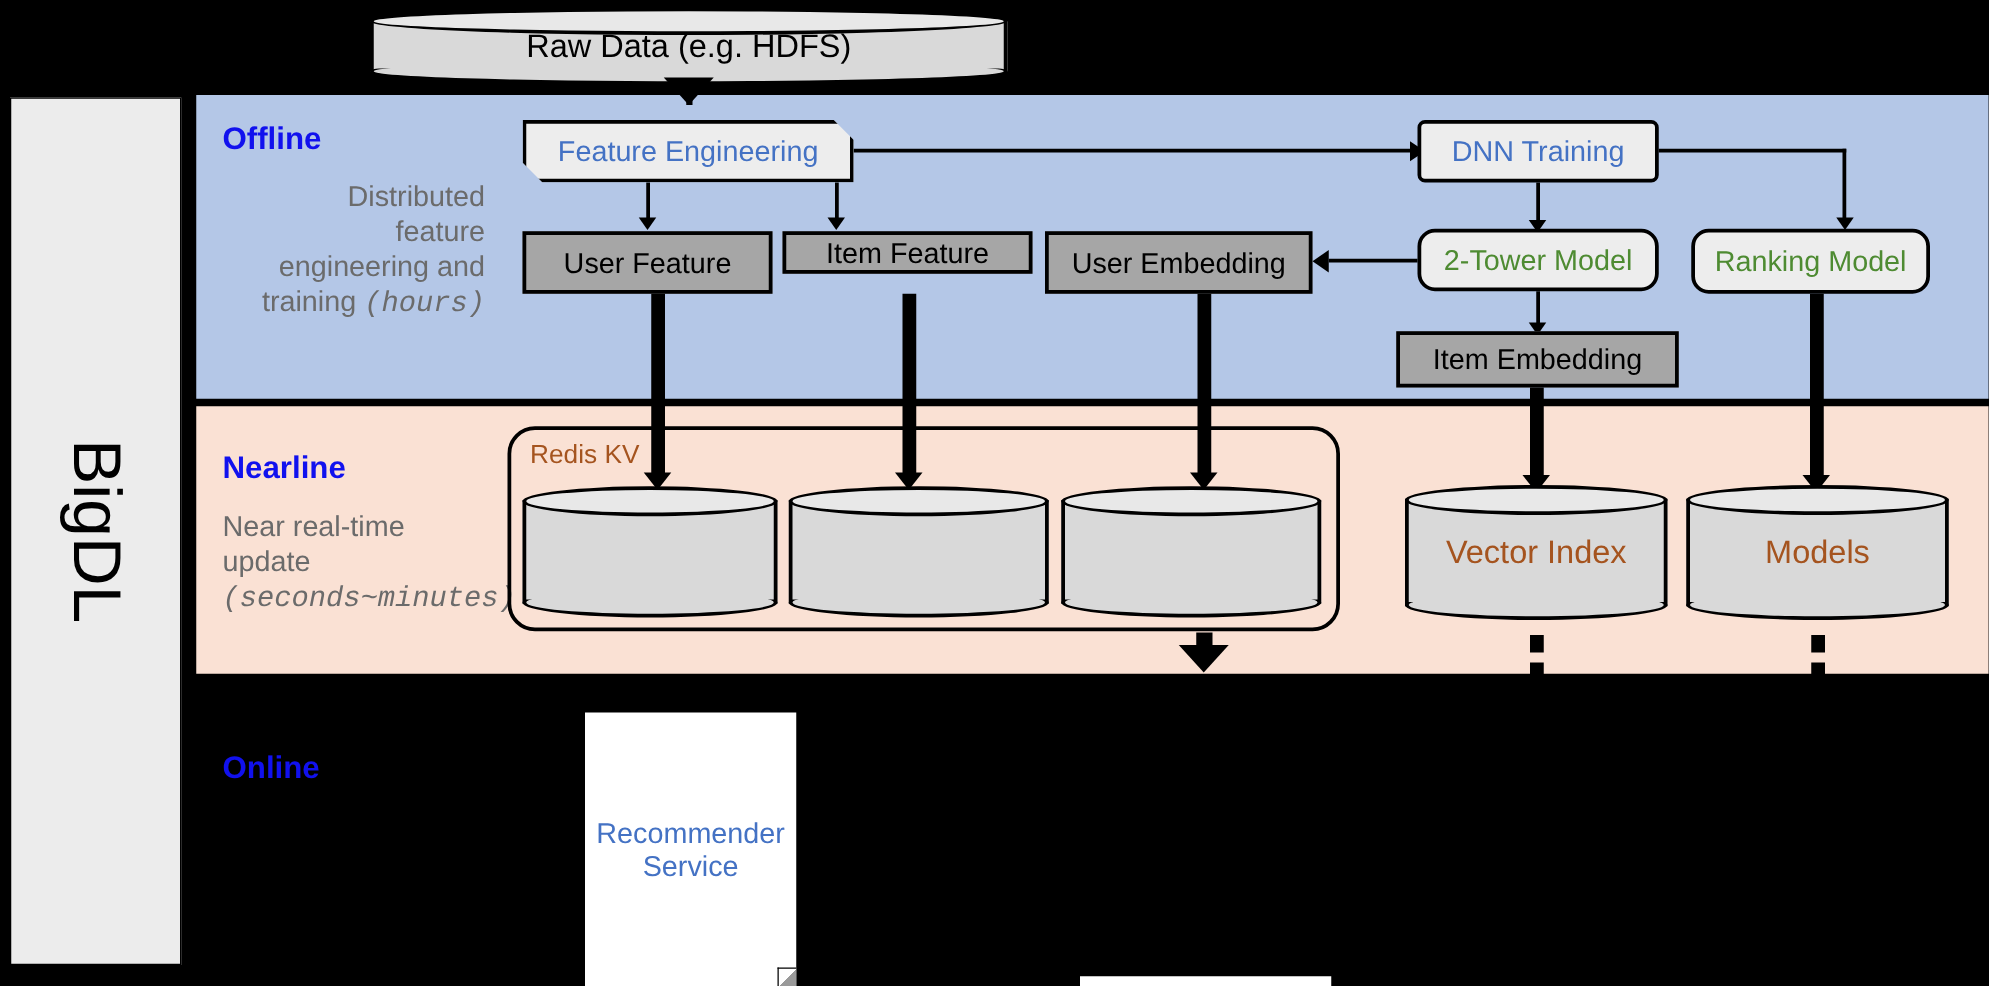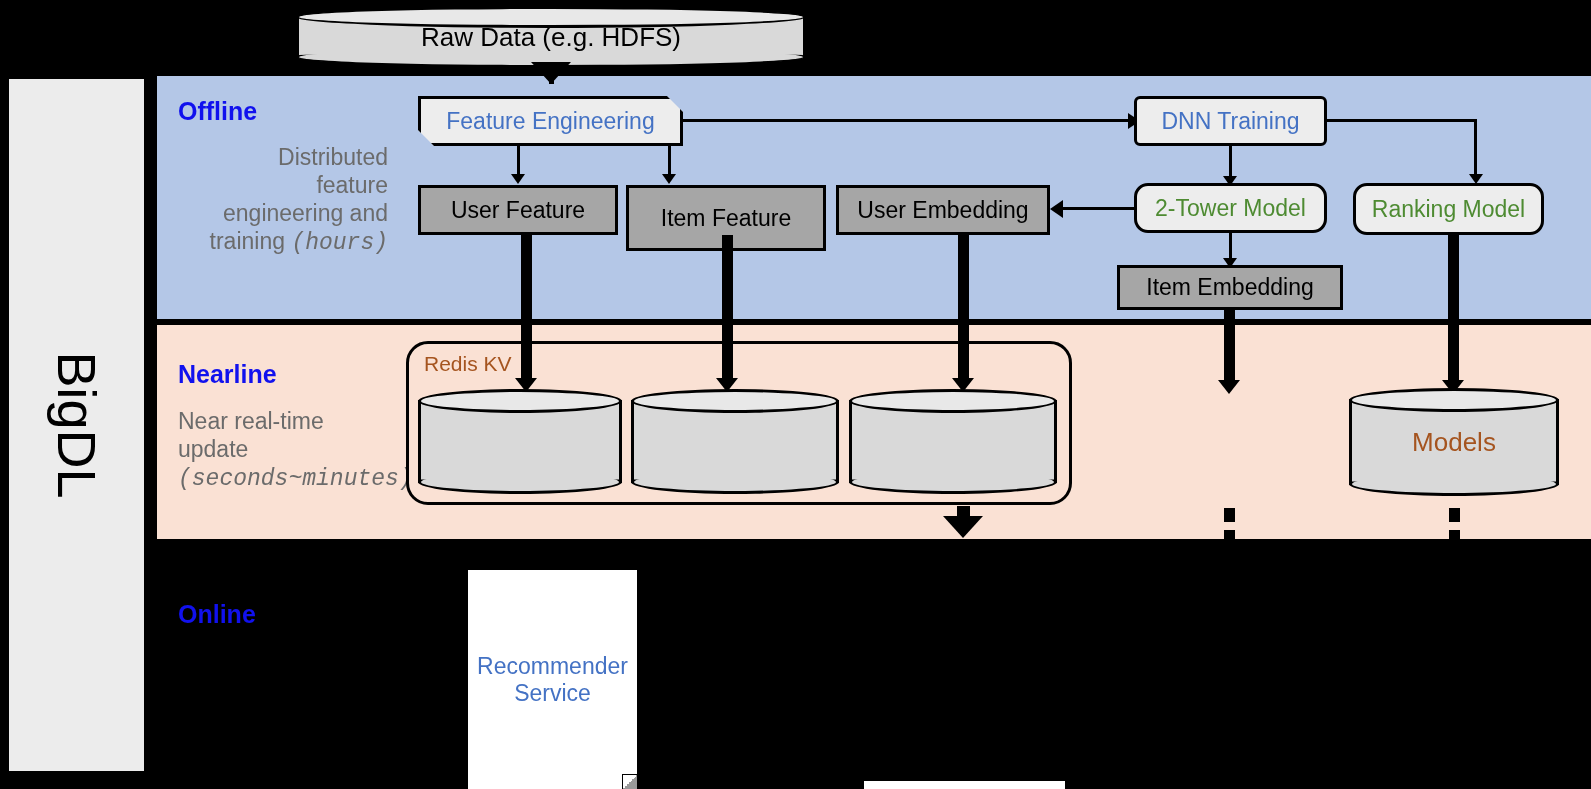--- a/index.html
+++ b/index.html
@@ -136,21 +136,21 @@
   <div class="abs vline" style="left:1229px;top:146px;width:3px;height:32px;"></div>
   <div class="abs arrow-down-sm" style="left:1223px;top:176px;"></div>
 
   <div class="abs hline" style="left:1327px;top:119px;width:150px;height:3px;"></div>
   <div class="abs vline" style="left:1474px;top:119px;width:3px;height:57px;"></div>
   <div class="abs arrow-down-sm" style="left:1469px;top:174px;"></div>
 
   <div class="abs grey-box" style="left:418px;top:185px;width:200px;height:50px;">
     <span>User Feature</span>
   </div>
-  <div class="abs grey-box" style="left:626px;top:185px;width:200px;height:66px;">
+  <div class="abs grey-box" style="left:626px;top:185px;width:200px;height:34px;">
     <span>Item Feature</span>
   </div>
   <div class="abs grey-box" style="left:836px;top:185px;width:214px;height:50px;">
     <span>User Embedding</span>
   </div>
 
   <div class="abs note-box rounded" style="left:1134px;top:183px;width:193px;height:50px;">
     <span class="green-txt">2-Tower Model</span>
   </div>
 
@@ -205,20 +205,26 @@
     <div class="top"></div>
     <div class="lbl"></div>
   </div>
   <div class="cyl" style="left:849px;top:389px;width:208px;height:105px;">
     <div class="body"></div>
     <div class="bot"></div>
     <div class="top"></div>
     <div class="lbl"></div>
   </div>
 
+  <div class="cyl" style="left:1124px;top:388px;width:210px;height:108px;">
+    <div class="body"></div>
+    <div class="bot"></div>
+    <div class="top"></div>
+    <div class="lbl brown-txt">Vector Index</div>
+  </div>
   <div class="cyl" style="left:1349px;top:388px;width:210px;height:108px;">
     <div class="body"></div>
     <div class="bot"></div>
     <div class="top"></div>
     <div class="lbl brown-txt">Models</div>
   </div>
 
   <div class="abs sq" style="left:1224px;top:508px;width:11px;height:14px;"></div>
   <div class="abs sq" style="left:1224px;top:530px;width:11px;height:12px;"></div>
   <div class="abs sq" style="left:1449px;top:508px;width:11px;height:14px;"></div>

